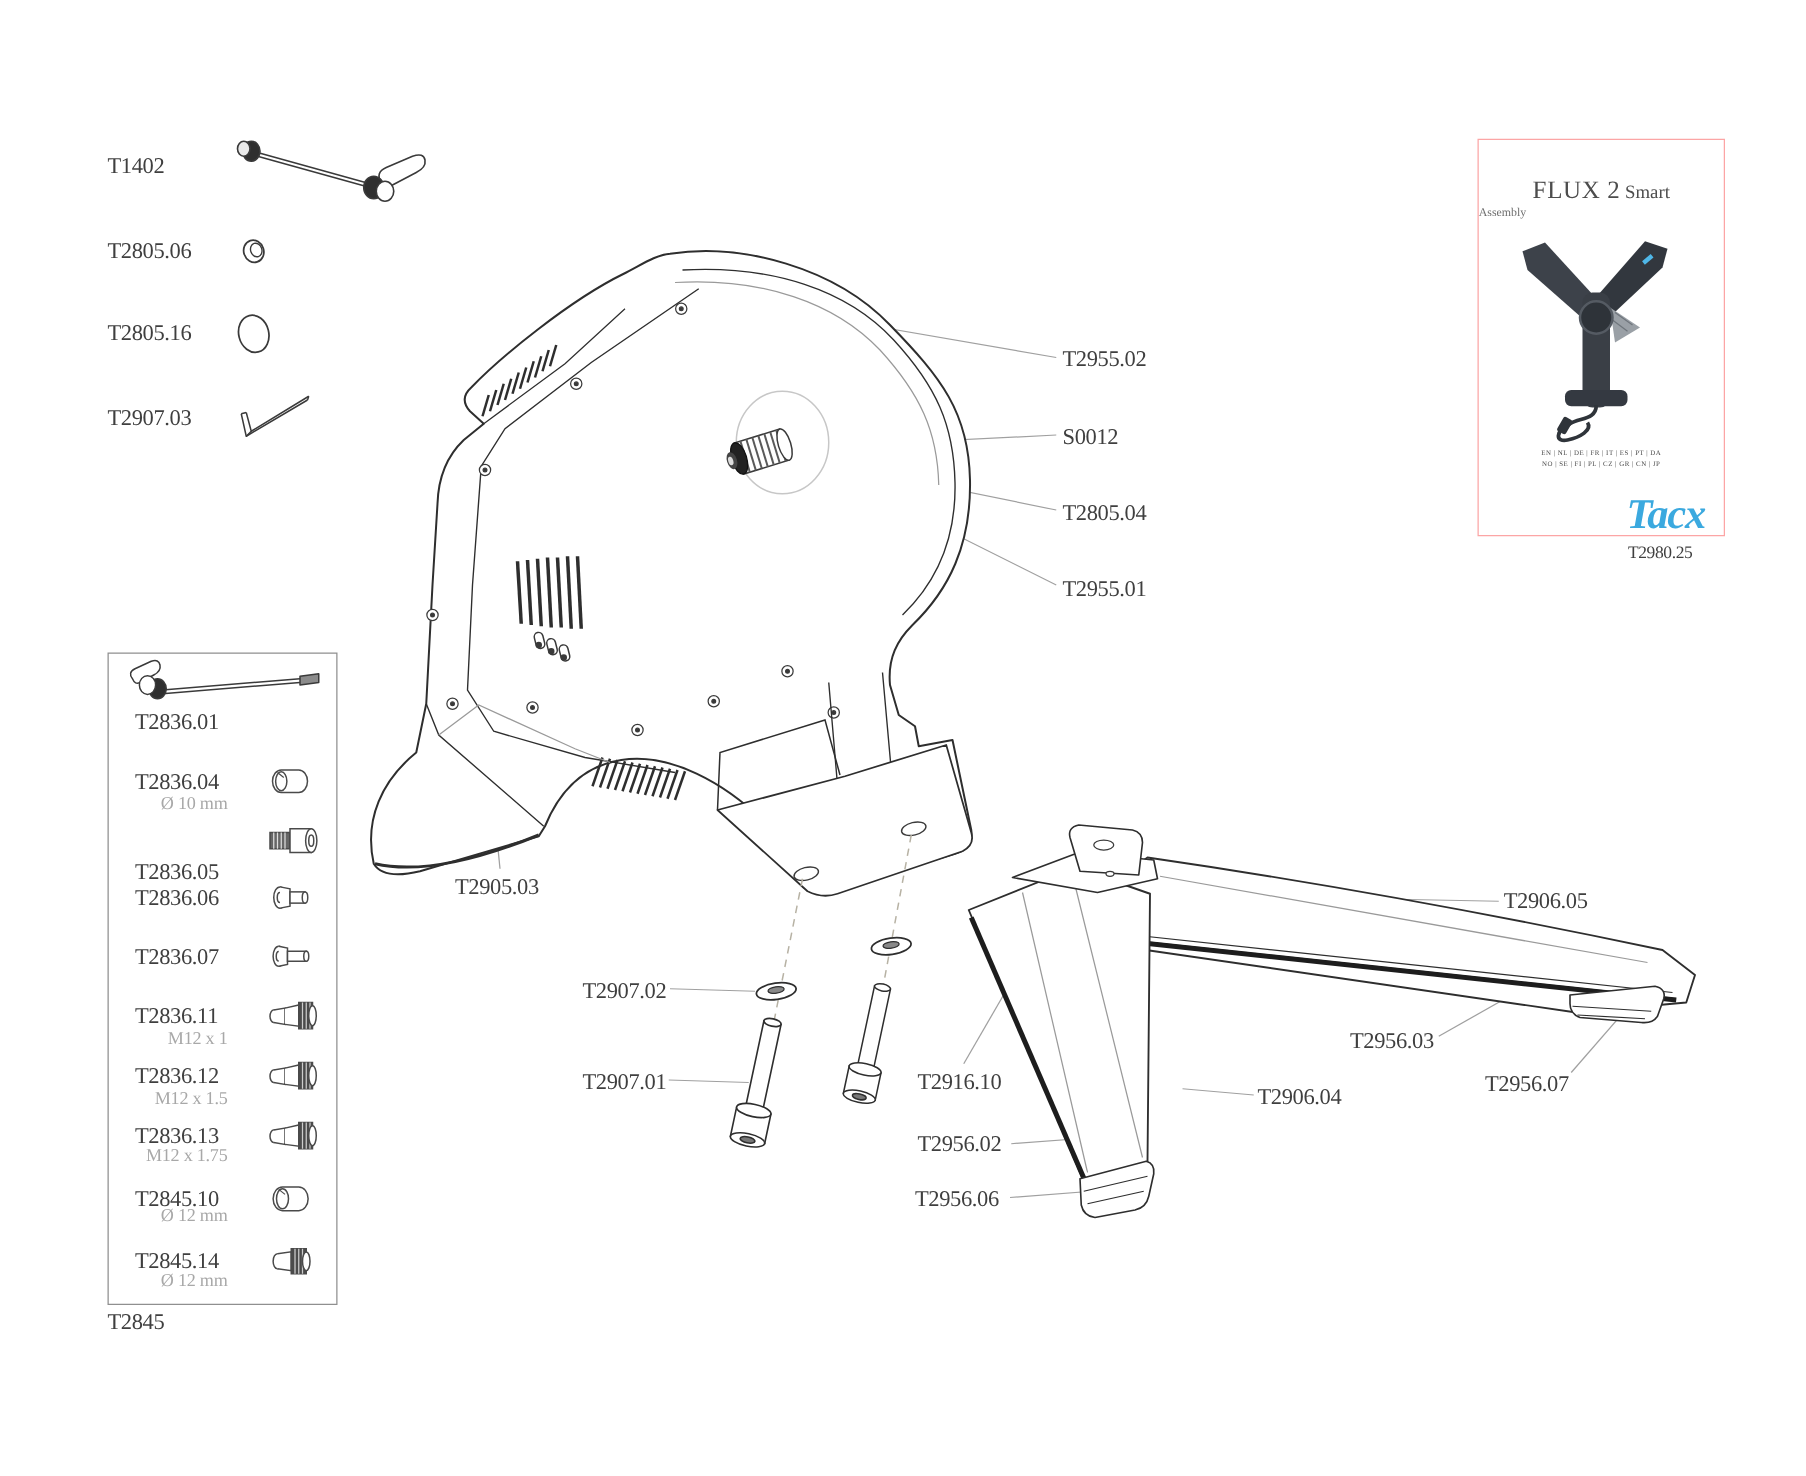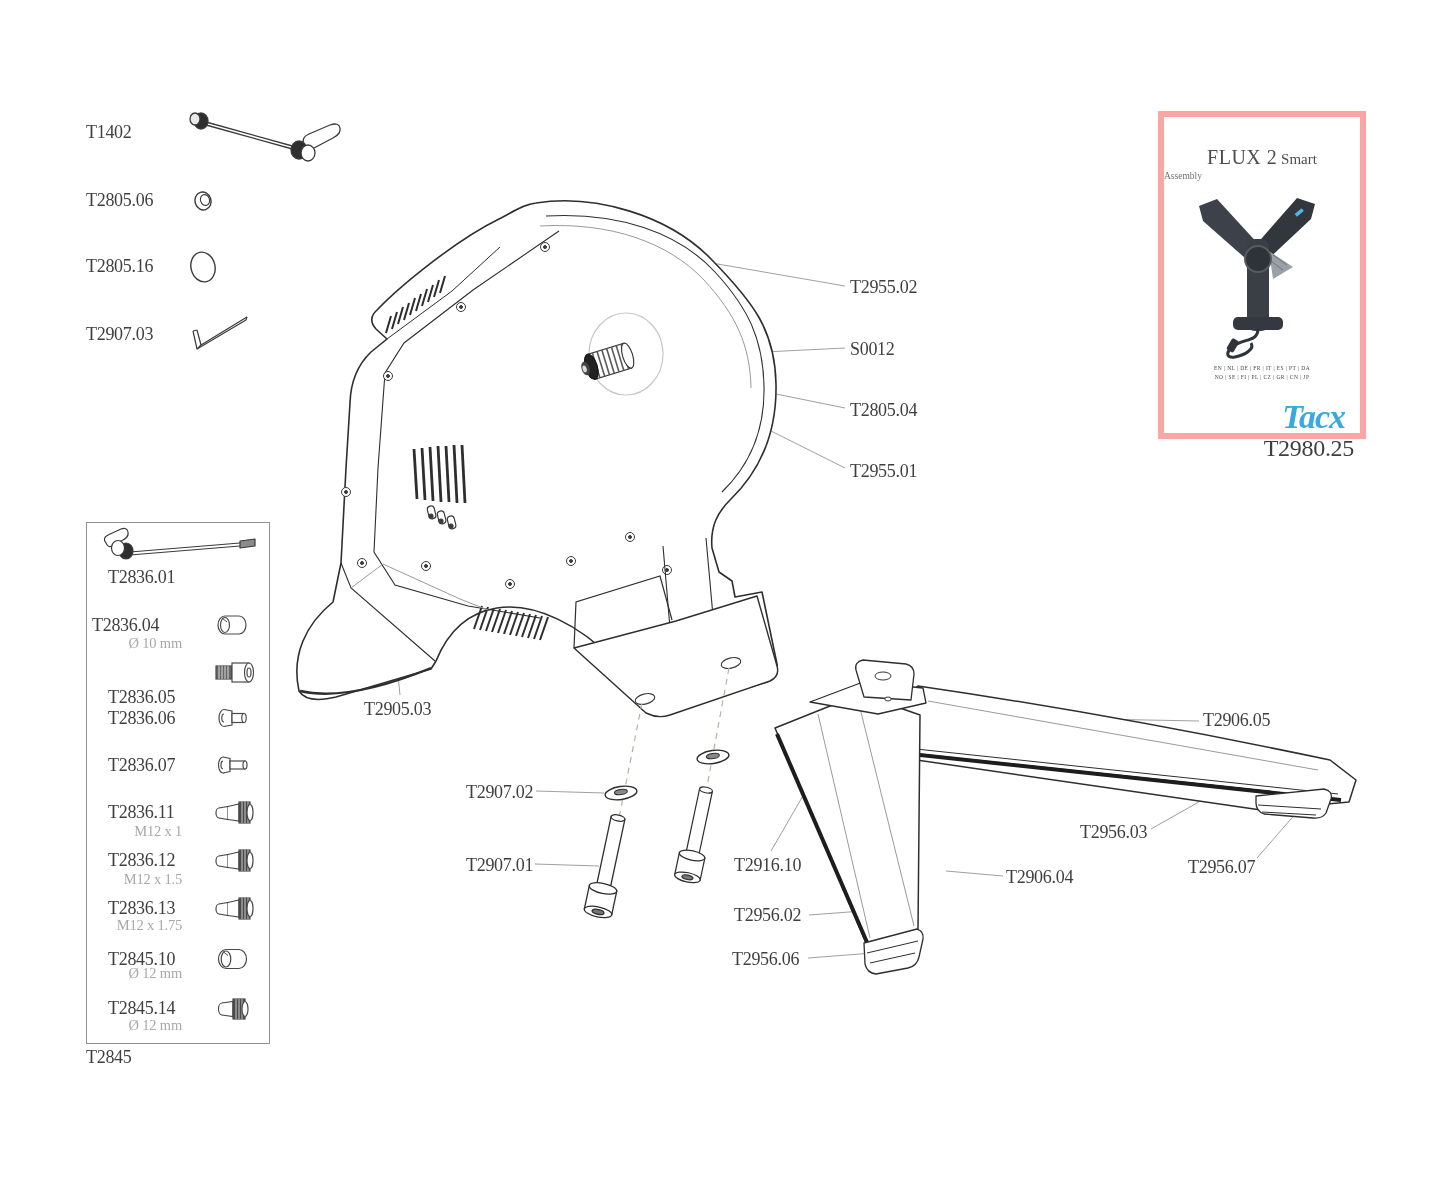--- a/index.html
+++ b/index.html
@@ -6,34 +6,34 @@
   #stage{position:relative;width:1445px;height:1181px;background:#ffffff;overflow:hidden;
          font-family:Liberation Serif, serif;margin-left:18px;}
   svg{display:block;}
   .scene{position:absolute;left:0;top:0;}
   .callout{position:absolute;font-size:18px;letter-spacing:-0.3px;color:#3f3f3f;
            line-height:24px;white-space:nowrap;}
   .subnote{position:absolute;font-size:14.5px;letter-spacing:-0.2px;color:#a8a8a8;
            line-height:18px;white-space:nowrap;width:74px;text-align:right;}
   .kitbox{position:absolute;left:68px;top:522px;width:182px;height:520px;
           border:1px solid #8f8f8f;background:transparent;}
-  .manual{position:absolute;left:1140px;top:111px;width:196px;height:316px;
-          border:6px solid #fca5a5;background:#fff;}
+  .manual{position:absolute;left:1164px;top:111px;width:196px;height:316px;
+          border:1px solid #fca5a5;background:#fff;}
   .manual-title{position:absolute;left:0;top:29px;width:100%;text-align:center;color:#4d4d4d;}
   .manual-title .big{font-size:20px;letter-spacing:0.5px;}
   .manual-title .small{font-size:15px;}
   .manual-sub{position:absolute;left:0;top:54px;width:100%;text-align:left;
               font-size:9.5px;color:#6f6f6f;}
   .manual-photo{position:absolute;left:23px;top:74px;}
   .lang{position:absolute;left:0;width:100%;text-align:center;font-size:5.5px;
         letter-spacing:0.4px;color:#4a4a4a;}
   .brand{position:absolute;right:15px;top:281px;font-size:34px;font-weight:bold;
          font-style:italic;color:#3BA9DF;letter-spacing:-1px;}
   .manual-part{position:absolute;left:1140px;top:435px;width:196px;text-align:right;
-               font-size:24px;letter-spacing:-0.3px;color:#3f3f3f;}
+               font-size:14px;letter-spacing:-0.3px;color:#3f3f3f;}
 </style>
 </head>
 <body>
 
 <div id="stage">
 
   <svg class="scene" width="1445" height="1181" viewBox="0 0 1445 1181">
     <defs></defs>
 
     <g stroke="#a0a0a0" stroke-width="1">
@@ -283,21 +283,21 @@
     </g>
   </svg>
 
   <div class="callout" style="left:68px;top:120px">T1402</div>
   <div class="callout" style="left:68px;top:188px">T2805.06</div>
   <div class="callout" style="left:68px;top:254px">T2805.16</div>
   <div class="callout" style="left:68px;top:322px">T2907.03</div>
 
   <div class="kitbox"></div>
   <div class="callout" style="left:90px;top:565px">T2836.01</div>
-  <div class="callout" style="left:74px;top:613px">T2836.04</div>
+  <div class="callout" style="left:90px;top:613px">T2836.04</div>
   <div class="subnote" style="left:90px;top:634px">Ø 10 mm</div>
   <div class="callout" style="left:90px;top:685px">T2836.05</div>
   <div class="callout" style="left:90px;top:706px">T2836.06</div>
   <div class="callout" style="left:90px;top:753px">T2836.07</div>
   <div class="callout" style="left:90px;top:800px">T2836.11</div>
   <div class="subnote" style="left:90px;top:822px">M12 x 1</div>
   <div class="callout" style="left:90px;top:848px">T2836.12</div>
   <div class="subnote" style="left:90px;top:870px">M12 x 1.5</div>
   <div class="callout" style="left:90px;top:896px">T2836.13</div>
   <div class="subnote" style="left:90px;top:916px">M12 x 1.75</div>

